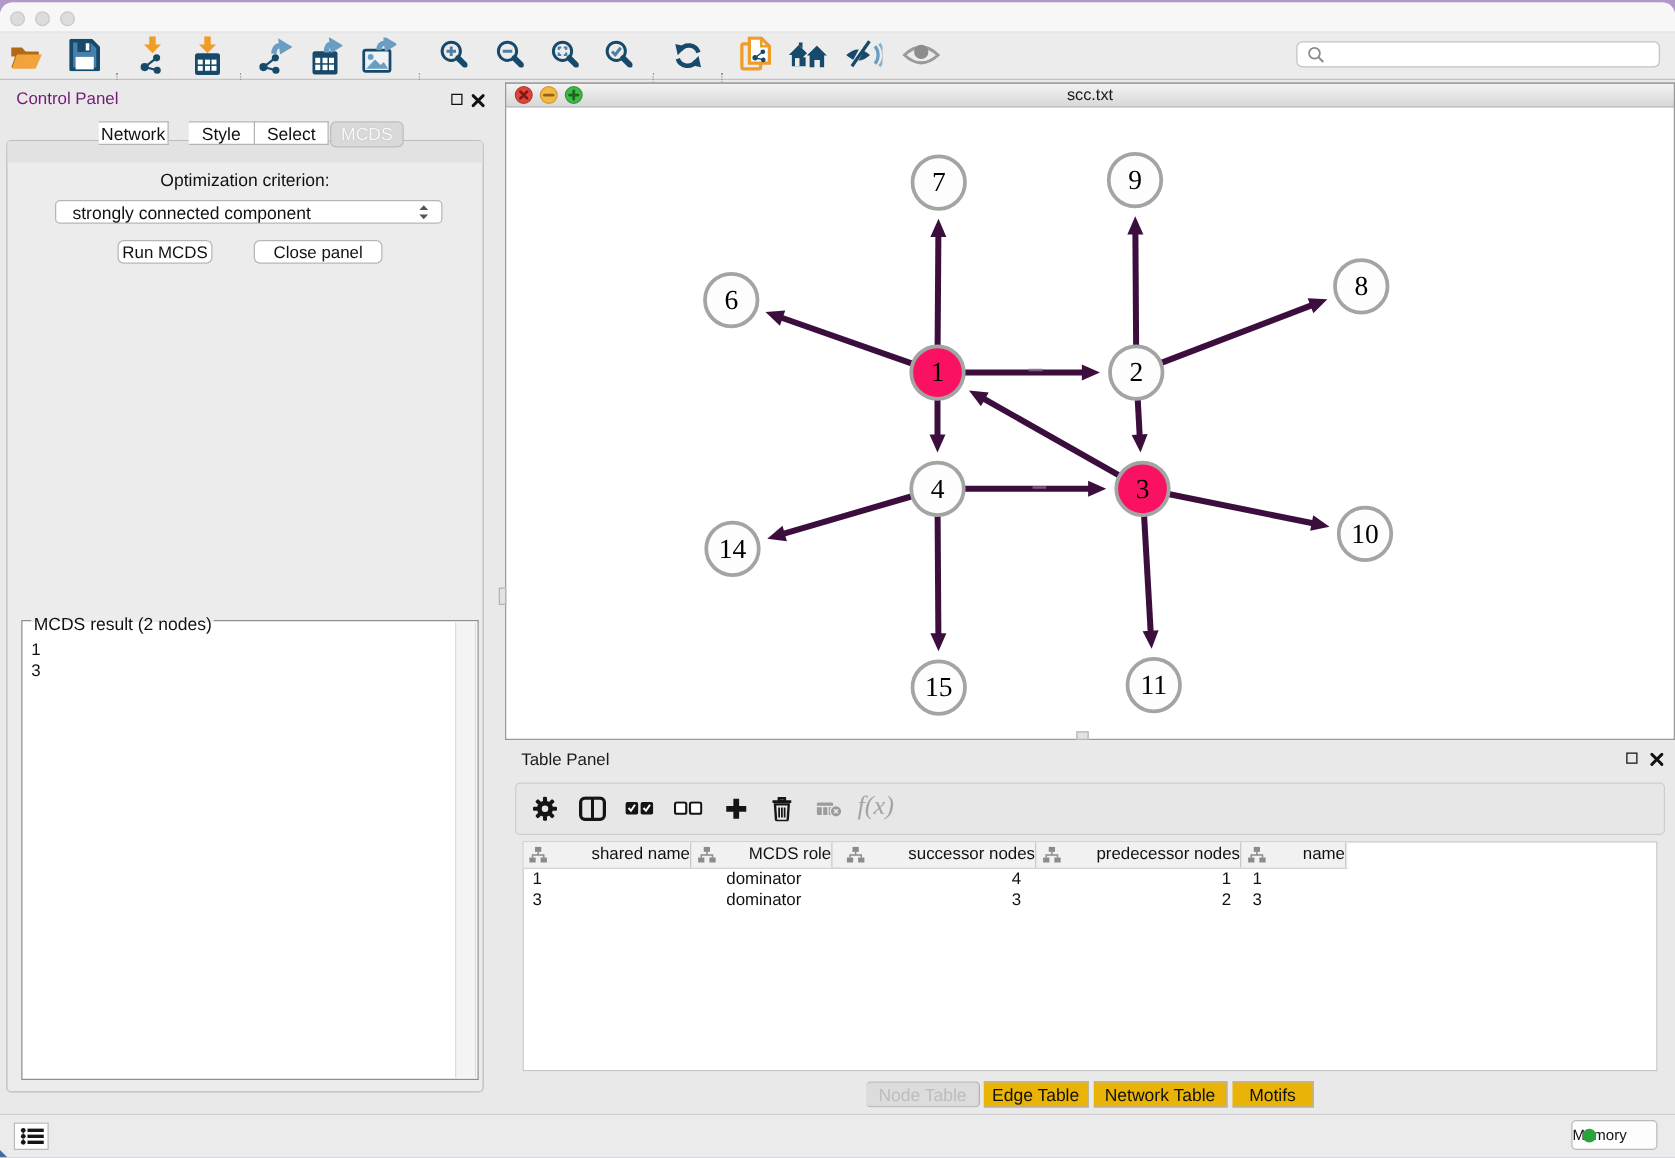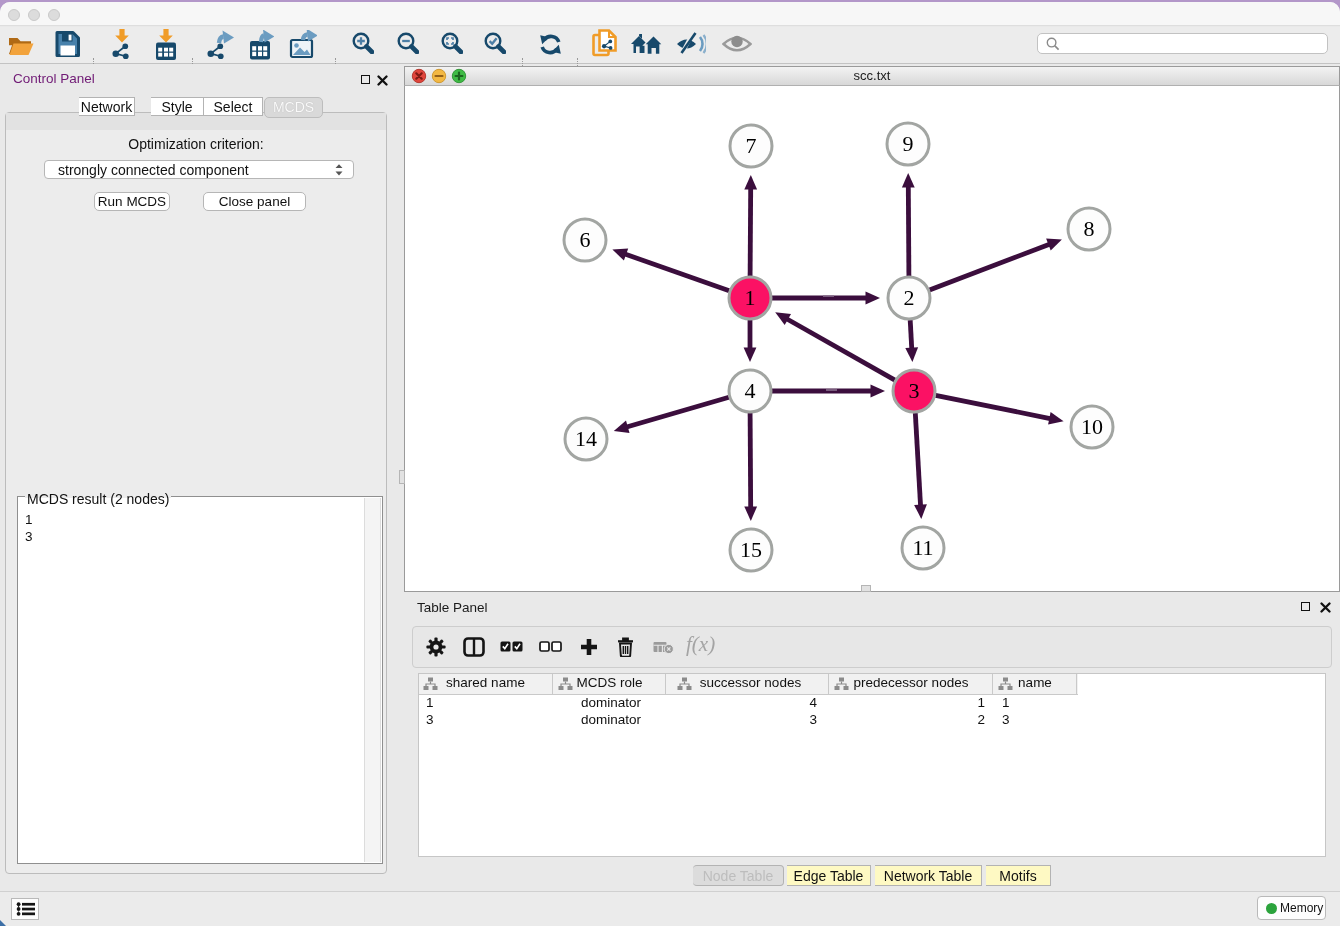--- a/index.html
+++ b/index.html
@@ -24,31 +24,31 @@
 #track{position:absolute;left:346px;top:1px;width:17px;height:364px;background:#f4f4f4;border-left:1px solid #dcdcdc;border-right:1px solid #dcdcdc}
 #resnums{position:absolute;left:7px;top:15px;font-size:13.5px;color:#111;line-height:16.5px}
 #netwin{position:absolute;left:404px;top:66px;width:936px;height:526px;border:1px solid #9a9a9a;background:#fff}
 #nettitle{position:absolute;left:404px;top:66px;width:936px;height:20px;background:linear-gradient(#f3f3f3,#d8d8d8);border:1px solid #9a9a9a;border-bottom:1px solid #b0b0b0}
 #netname{position:absolute;left:404px;top:68px;width:936px;text-align:center;font-size:13px;color:#1a1a1a}
 #tpanel{position:absolute;left:404px;top:597px;width:936px;height:294px;background:#e9e9e9}
 #tphead{position:absolute;left:417px;top:600px;font-size:13.5px;color:#1a1a1a}
 #ttools{position:absolute;left:412px;top:626px;width:920px;height:42px;background:#e7e7e7;border:1px solid #cdcdcd;border-radius:4px}
 #ttable{position:absolute;left:418px;top:673px;width:908px;height:184px;background:#fff;border:1px solid #c6c6c6}
 #thead{position:absolute;left:0;top:0;width:659px;height:21px;background:#f1f1f1;border-bottom:1px solid #c9c9c9}
-.hcell{position:absolute;top:0;height:20px;border-right:1px solid #c9c9c9;text-align:center;line-height:20px;font-size:13.5px;color:#111;background:#f1f1f1}
+.hcell{position:absolute;top:0;height:20px;border-right:1px solid #c9c9c9;text-align:right;line-height:20px;font-size:13.5px;color:#111;background:#f1f1f1}
 .hicon{position:absolute;left:4px;top:3px}
 .hlab{position:relative;top:-1px}
 .cell{position:absolute;font-size:13.5px;color:#111;height:16px;line-height:16px}
-.btab{position:absolute;top:865px;height:21px;background:#fef9c3;border:1px solid #b3b3b3;border-left:none;line-height:20px;text-align:center;font-size:14px;color:#111}
+.btab{position:absolute;top:865px;height:21px;background:#eab308;border:1px solid #b3b3b3;border-left:none;line-height:20px;text-align:center;font-size:14px;color:#111}
 .btab:first-of-type{border-left:1px solid #b3b3b3;border-radius:4px 0 0 4px}
 .btab:last-of-type{border-radius:0 4px 4px 0}
 .btab.sel{background:#dcdcdc;color:#bdbdbd;border-radius:4px}
 #statusbar{position:absolute;left:0;top:891px;width:1340px;height:35px;background:#ebebeb;border-top:1px solid #d0d0d0}
 #listbtn{position:absolute;left:11px;top:898px;width:28px;height:22px;background:#fdfdfd;border:1px solid #b9b9b9}
-#membtn{position:absolute;left:1257px;top:896px;width:69px;height:24px;background:#fdfdfd;border:1px solid #b9b9b9;border-radius:4px;font-size:12px;color:#111;text-align:left;line-height:22px;padding-left:22px}
+#membtn{position:absolute;left:1257px;top:896px;width:69px;height:24px;background:#fdfdfd;border:1px solid #b9b9b9;border-radius:4px;font-size:12px;color:#111;text-align:left;line-height:22px;}
 #memdot{position:absolute;left:8px;top:6px;width:11px;height:11px;border-radius:50%;background:#2ba33c}
 .divthumb{position:absolute;background:#e2e2e2;border:1px solid #b5b5b5}
 </style></head>
 <body>
 <div id="win"></div>
 <div id="titlebar">
   <div class="graydot" style="left:8px"></div>
   <div class="graydot" style="left:28px"></div>
   <div class="graydot" style="left:48px"></div>
 </div>

